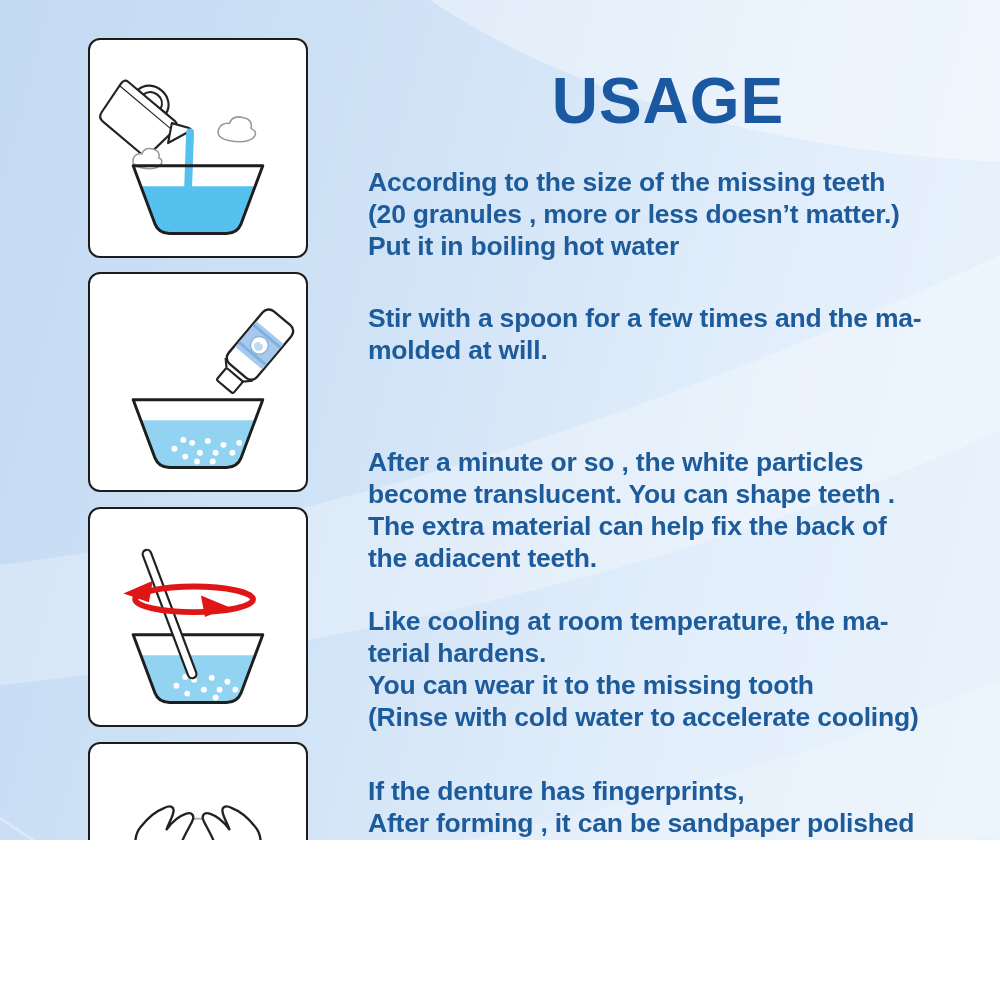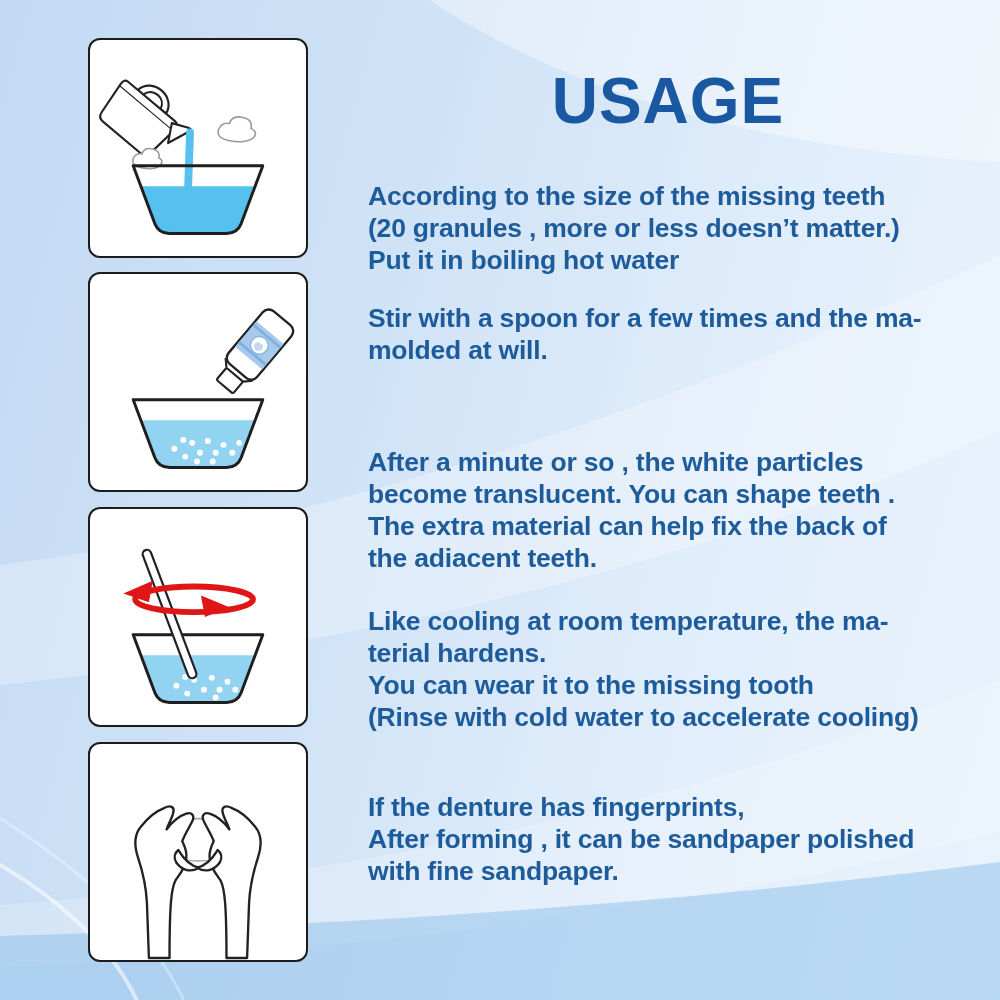--- a/index.html
+++ b/index.html
@@ -1,18 +1,18 @@
 <!DOCTYPE html>
 <html><head>
 <meta charset="utf-8">
 <style>
   html,body{margin:0;padding:0;}
   body{font-family:"Liberation Sans", sans-serif;}
   .stage{
-    position:relative;width:1000px;height:1000px;overflow:hidden;
+    position:relative;width:1000px;height:840px;overflow:hidden;
     background:linear-gradient(105deg,#c3daf3 0%,#cfe2f6 35%,#e2eefb 70%,#e9f3fc 100%);
   }
   .bg-waves{position:absolute;left:0;top:0;width:1000px;height:1000px;}
   .panel{
     position:absolute;left:88px;width:220px;height:220px;
     background:#ffffff;border:2px solid #1c1c1c;border-radius:12px;
     box-sizing:border-box;
   }
   .panel svg{width:100%;height:100%;display:block;}
   .panel1{top:38px;}
@@ -22,25 +22,25 @@
   .title{
     position:absolute;left:368px;top:64px;width:600px;
     font-size:64px;font-weight:bold;color:#1b58a2;text-align:center;
     letter-spacing:1px;
   }
   .para{
     position:absolute;left:368px;width:630px;
     font-size:26.5px;line-height:32px;font-weight:bold;color:#1d5b9b;
     letter-spacing:-0.2px;
   }
-  .para1{top:166px;margin-top:14px;}
+  .para1{top:166px;}
   .para2{top:302px;}
   .para3{top:436px;margin-top:10px;}
   .para4{top:605px;}
-  .para5{top:775px;margin-top:16px;}
+  .para5{top:775px;}
 </style>
 </head>
 <body>
 
 <div class="stage">
 
   <svg class="bg-waves" viewBox="0 0 1000 1000" preserveAspectRatio="none">
     <path d="M430,0 C570,95 770,150 1000,162 L1000,0 Z" fill="rgba(255,255,255,0.38)"></path>
     <path d="M0,565 C330,525 690,400 1000,255 L1000,430 C720,560 340,650 0,685 Z" fill="rgba(255,255,255,0.28)"></path>
     <path d="M0,905 C340,880 700,802 1000,680 L1000,832 C720,905 340,955 0,968 Z" fill="rgba(255,255,255,0.20)"></path>

